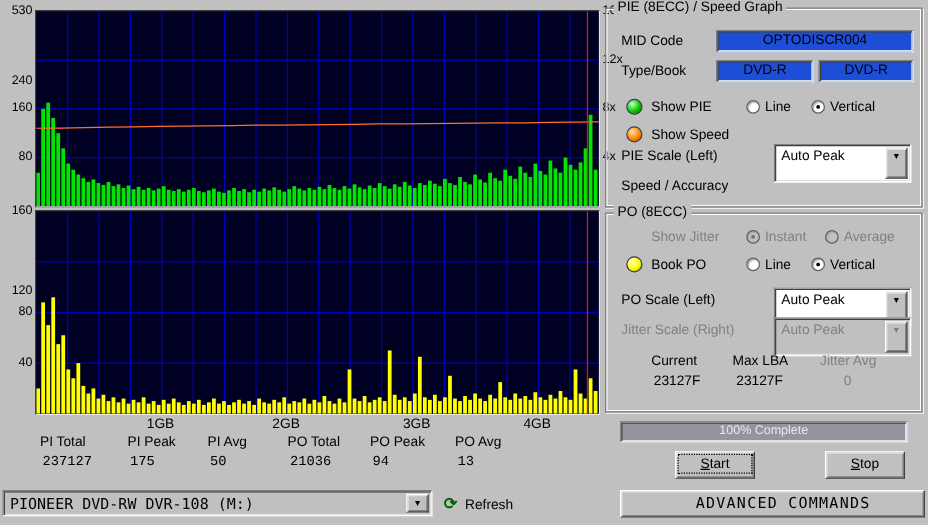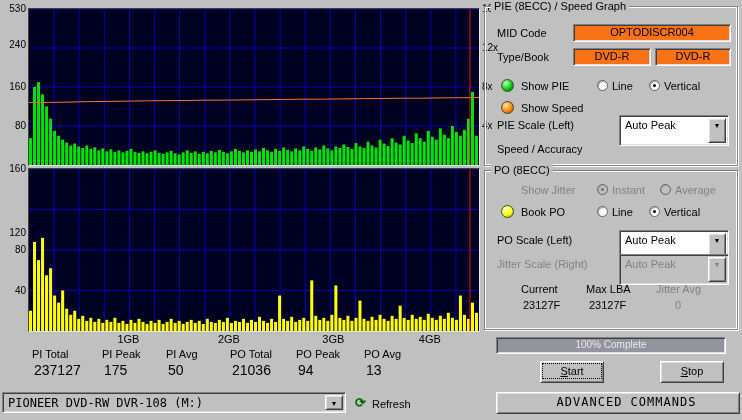--- a/index.html
+++ b/index.html
@@ -10,21 +10,21 @@
   .axis{position:absolute;}
   .tick{position:absolute;font-size:10px;line-height:10px;width:100%;white-space:nowrap;}
   .axis.right-al .tick{text-align:right;}
   .axis.left-al .tick{text-align:left;}
   .xtick{position:absolute;font-size:11px;line-height:11px;text-align:center;width:30px;}
   .groupbox{position:absolute;border:1px solid #808080;box-shadow:inset 1px 1px 0 #ffffff,inset -1px -1px 0 #ffffff,1px 1px 0 #ffffff;}
   .legend{position:absolute;top:-7px;left:6px;background:#c0c0c0;padding:0 3px;line-height:13px;white-space:nowrap;}
   .lbl{position:absolute;white-space:nowrap;line-height:13px;}
   .dis{color:#808080;}
   .sunken{border:1px solid;border-color:#808080 #ffffff #ffffff #808080;box-shadow:inset 1px 1px 0 #404040,inset -1px -1px 0 #dfdfdf;}
-  .valuebox{position:absolute;background:#f97316;text-align:center;line-height:14px;}
+  .valuebox{position:absolute;background:#1d4ed8;text-align:center;line-height:14px;}
   .led{position:absolute;width:13px;height:13px;border-radius:50%;border:1px solid #404040;box-sizing:border-box;}
   .led.green{background:radial-gradient(circle at 35% 30%, #ccffcc, #00cc00 55%, #006600);}
   .led.orange{background:radial-gradient(circle at 35% 30%, #ffe0b0, #ff8800 55%, #994d00);}
   .led.yellow{background:radial-gradient(circle at 35% 30%, #ffffd0, #ffff00 55%, #999900);}
   .radio{position:absolute;width:11px;height:11px;border-radius:50%;background:#fff;border:1px solid #606060;box-sizing:border-box;box-shadow:inset 1px 1px 1px #a8a8a8;}
   .radio .dot{display:none;}
   .radio.checked .dot{display:block;position:absolute;left:3px;top:3px;width:3px;height:3px;border-radius:50%;background:#000;}
   .radio.off{background:#c0c0c0;}
   .radio.off.checked .dot{background:#707070;}
   .combo{position:absolute;height:31px;background:#fff;box-sizing:border-box;}
@@ -33,21 +33,21 @@
   .combo .cbtn .arrow{font-size:7px;line-height:13px;display:block;}
   .combo.disabled{background:#c0c0c0;}
   .combo.disabled .txt{color:#808080;}
   .combo.disabled .arrow{color:#808080;}
   .btn{position:absolute;background:#c0c0c0;border:1px solid;border-color:#ffffff #404040 #404040 #ffffff;box-shadow:inset 1px 1px 0 #dfdfdf,inset -1px -1px 0 #808080;text-align:center;cursor:default;box-sizing:border-box;}
   .btn .inner{display:block;margin:2px;line-height:14px;}
   .btn.focus .inner{outline:1px dotted #000;}
   .progress{position:absolute;background:#94949e;color:#eaeaea;text-align:center;font-size:10px;line-height:13px;}
   .stat{position:absolute;top:348px;width:66px;}
   .stat-label{font-size:11px;line-height:12px;}
-  .stat-value{font-size:14px;line-height:12px;margin-top:4px;padding-left:2px;}
+  .stat-value{font-size:11px;line-height:12px;margin-top:4px;padding-left:2px;font-family:Liberation Mono, monospace;}
   .mono{font-family:"DejaVu Sans Mono","Liberation Mono",monospace;}
   .pre{white-space:pre;}
   .refresh-ic{position:absolute;font-size:13px;line-height:13px;color:#006600;font-weight:bold;}
 </style>
 </head>
 <body>
 
 <div id="app">
 
   <div id="plot-top" class="plot" style="left:28px;top:8px;width:450px;height:156px;">
@@ -325,21 +325,21 @@
         <rect x="433.92857142857144" y="145.8" width="3.0178571428571432" height="16.2" fill="#ffff00"></rect>
         <rect x="437.9464285714286" y="149.85" width="3.0178571428571432" height="12.15" fill="#ffff00"></rect>
         <rect x="441.9642857142858" y="133.65" width="3.0178571428571432" height="28.349999999999998" fill="#ffff00"></rect>
         <rect x="445.9821428571429" y="143.775" width="3.0178571428571432" height="18.225" fill="#ffff00"></rect>
         <line x1="440.95982142857133" y1="0" x2="440.95982142857133" y2="162" stroke="#ee1111" stroke-width="1"></line>
       </svg>
     </div>
 
   <div id="axis-pie" class="axis right-al" style="left:2px;top:8px;width:24px;height:156px;">
       <div class="tick" style="top: -4px;">530</div>
-      <div class="tick" style="top: 32px;">240</div>
+      <div class="tick" style="top: 52px;">240</div>
       <div class="tick" style="top: 74px;">160</div>
       <div class="tick" style="top: 113px;">80</div>
     </div>
   <div id="axis-speed" class="axis left-al" style="left:482px;top:8px;width:24px;height:156px;">
       <div class="tick" style="top: -4px;">16x</div>
       <div class="tick" style="top: 35px;">12x</div>
       <div class="tick" style="top: 74px;">8x</div>
       <div class="tick" style="top: 113px;">4x</div>
     </div>
   <div id="axis-po" class="axis right-al" style="left:2px;top:168px;width:24px;height:162px;">

